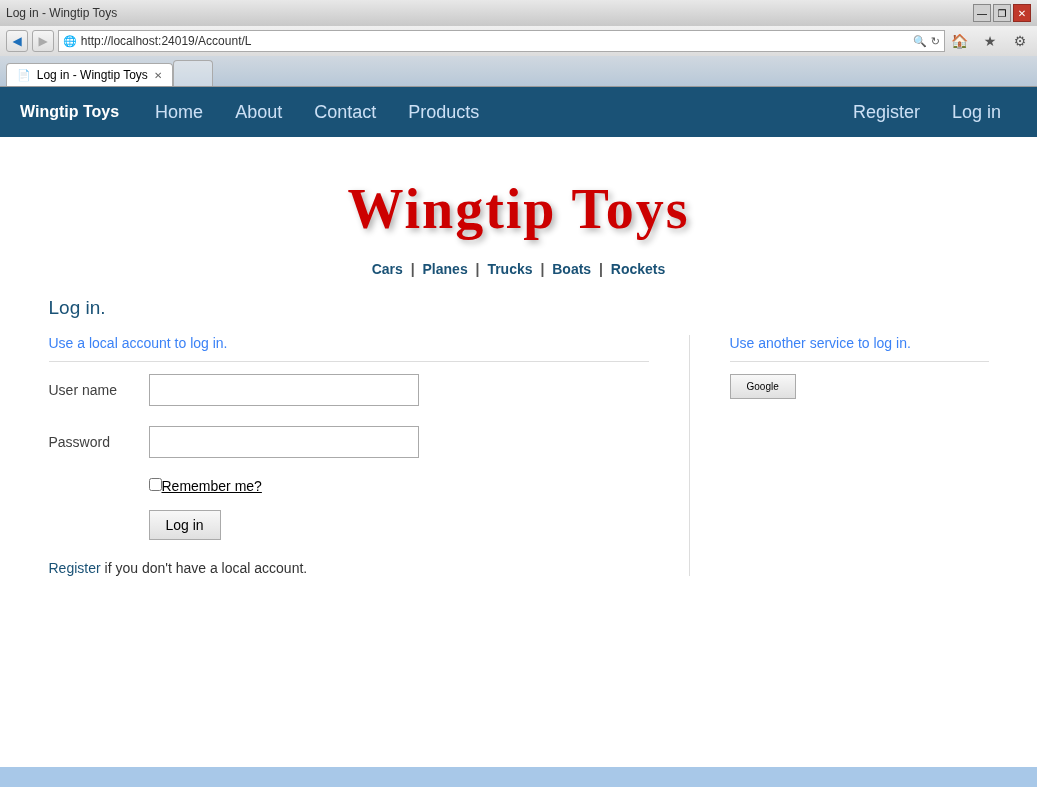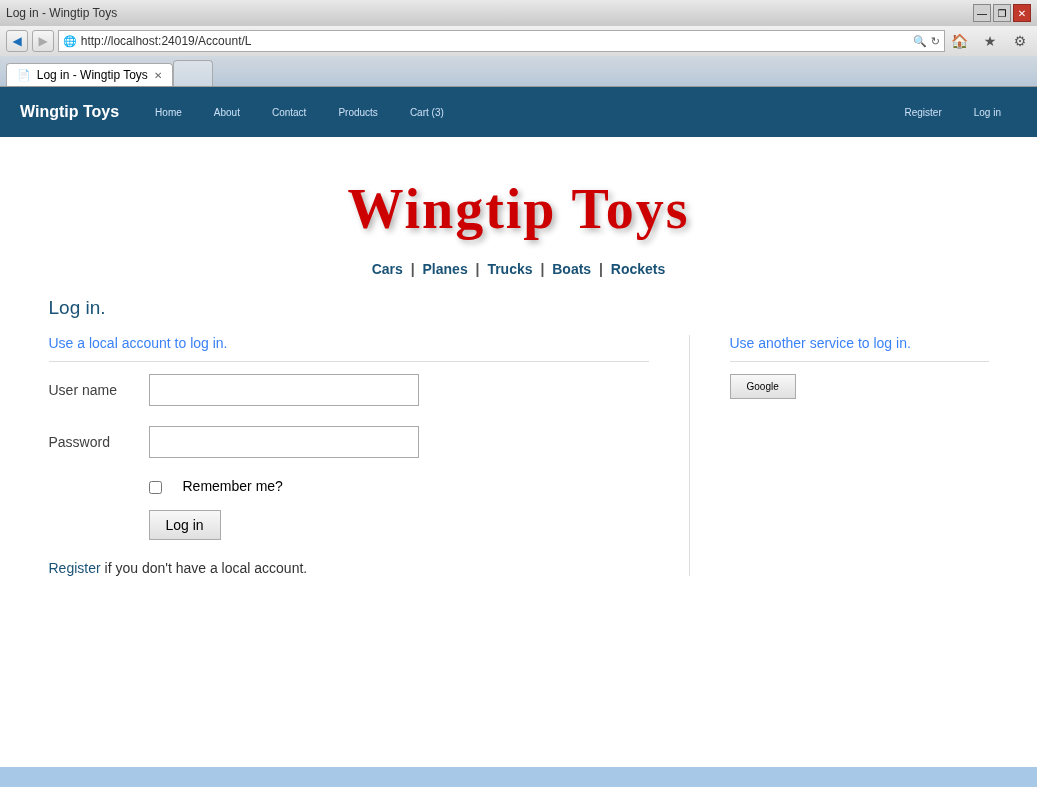--- a/index.html
+++ b/index.html
@@ -111,21 +111,21 @@
       display: flex;
       gap: 0;
       flex: 1;
     }
     .nav-link {
       color: #cce0f5;
       text-decoration: none;
       padding: 0 16px;
       height: 42px;
       display: flex; align-items: center;
-      font-size: 10px;
+      font-size: 18px;
     }
     .nav-right {
       display: flex;
       gap: 0;
     }
 
     
     .main-content {
       max-width: 1000px;
       margin: 0 auto;
@@ -203,24 +203,25 @@
     .form-input {
       width: 270px;
       height: 32px;
       border: 1px solid #aaa;
       padding: 4px 8px;
       font-size: 14px;
     }
 
     .checkbox-row {
       display: flex;
-      align-items: flex-end;
-      gap: 21px;
+      align-items: flex-start;
+      gap: 0;
       margin-left: 100px;
       margin-bottom: 16px;
+      text-decoration: underline;
     }
     .login-btn {
       margin-left: 100px;
       padding: 6px 16px;
       background: linear-gradient(to bottom, #f8f8f8, #e0e0e0);
       border: 1px solid #aaa;
       cursor: pointer;
       font-size: 14px;
     }
 
@@ -304,21 +305,20 @@
 
 <div class="page-wrapper">
 
   <nav class="site-nav">
     <a class="brand" href="#">Wingtip Toys</a>
     <div class="nav-links">
       <a class="nav-link" href="#">Home</a>
       <a class="nav-link" href="#">About</a>
       <a class="nav-link" href="#">Contact</a>
       <a class="nav-link" href="#">Products</a>
-      <a class="nav-link" href="#">Cart (3)</a>
     </div>
     <div class="nav-right">
       <a class="nav-link" href="#">Register</a>
       <a class="nav-link" href="#">Log in</a>
     </div>
   </nav>
 
   <div class="main-content">
 
     <h1 class="hero-title">Wingtip Toys</h1>

